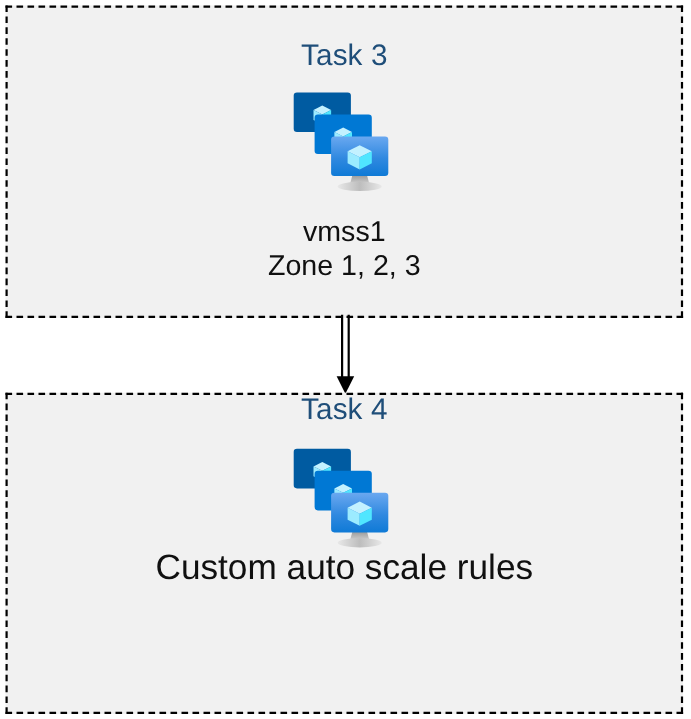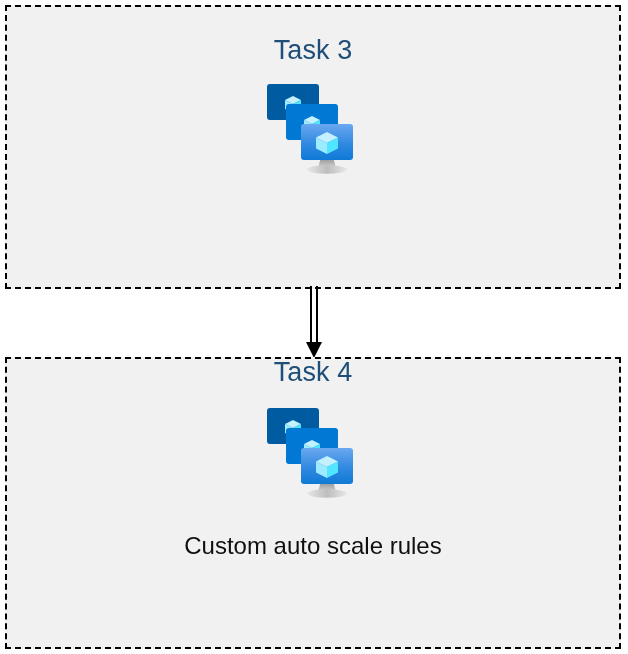--- a/index.html
+++ b/index.html
@@ -58,21 +58,21 @@
   #task-box-bottom .task-title { }
 
   .task-caption {
     color: #101010;
     font-size: 26px;
     line-height: 31px;
     text-align: center;
     white-space: pre;
   }
   #task-box-top .task-caption { margin-top: 19px; }
-  #task-box-bottom .task-caption { margin-top: 30px; font-size: 24px; }
+  #task-box-bottom .task-caption { font-size: 32px; }
 
   
   .vmss-icon {
     display: block;
   }
   #task-box-top .vmss-icon { margin-top: 18px; }
   #task-box-bottom .vmss-icon { margin-top: 20px; }
 
   
   .connector {
@@ -130,20 +130,22 @@
       <ellipse cx="62" cy="87.5" rx="20" ry="4.2" fill="url(#baseGradA)"></ellipse>
 
       <rect x="36" y="42" width="52" height="36" rx="3" fill="url(#frontGradA)"></rect>
       <g>
         <polygon points="62,50 73,55.5 62,61 51,55.5" fill="#c3f1ff"></polygon>
         <polygon points="51,55.5 62,61 62,72 51,66.5" fill="#9cebff"></polygon>
         <polygon points="73,55.5 73,66.5 62,72 62,61" fill="#50e6ff"></polygon>
       </g>
     </svg>
 
+    <div class="task-caption">vmss1
+Zone 1, 2, 3</div>
   </div>
 
   <svg class="connector" width="36" height="74" viewBox="0 0 36 74" xmlns="http://www.w3.org/2000/svg">
 
     <line x1="15" y1="0" x2="15" y2="58" stroke="#000000" stroke-width="2"></line>
     <line x1="21" y1="0" x2="21" y2="58" stroke="#000000" stroke-width="2"></line>
 
     <polygon points="10,56 26,56 18,72" fill="#000000"></polygon>
   </svg>
 

